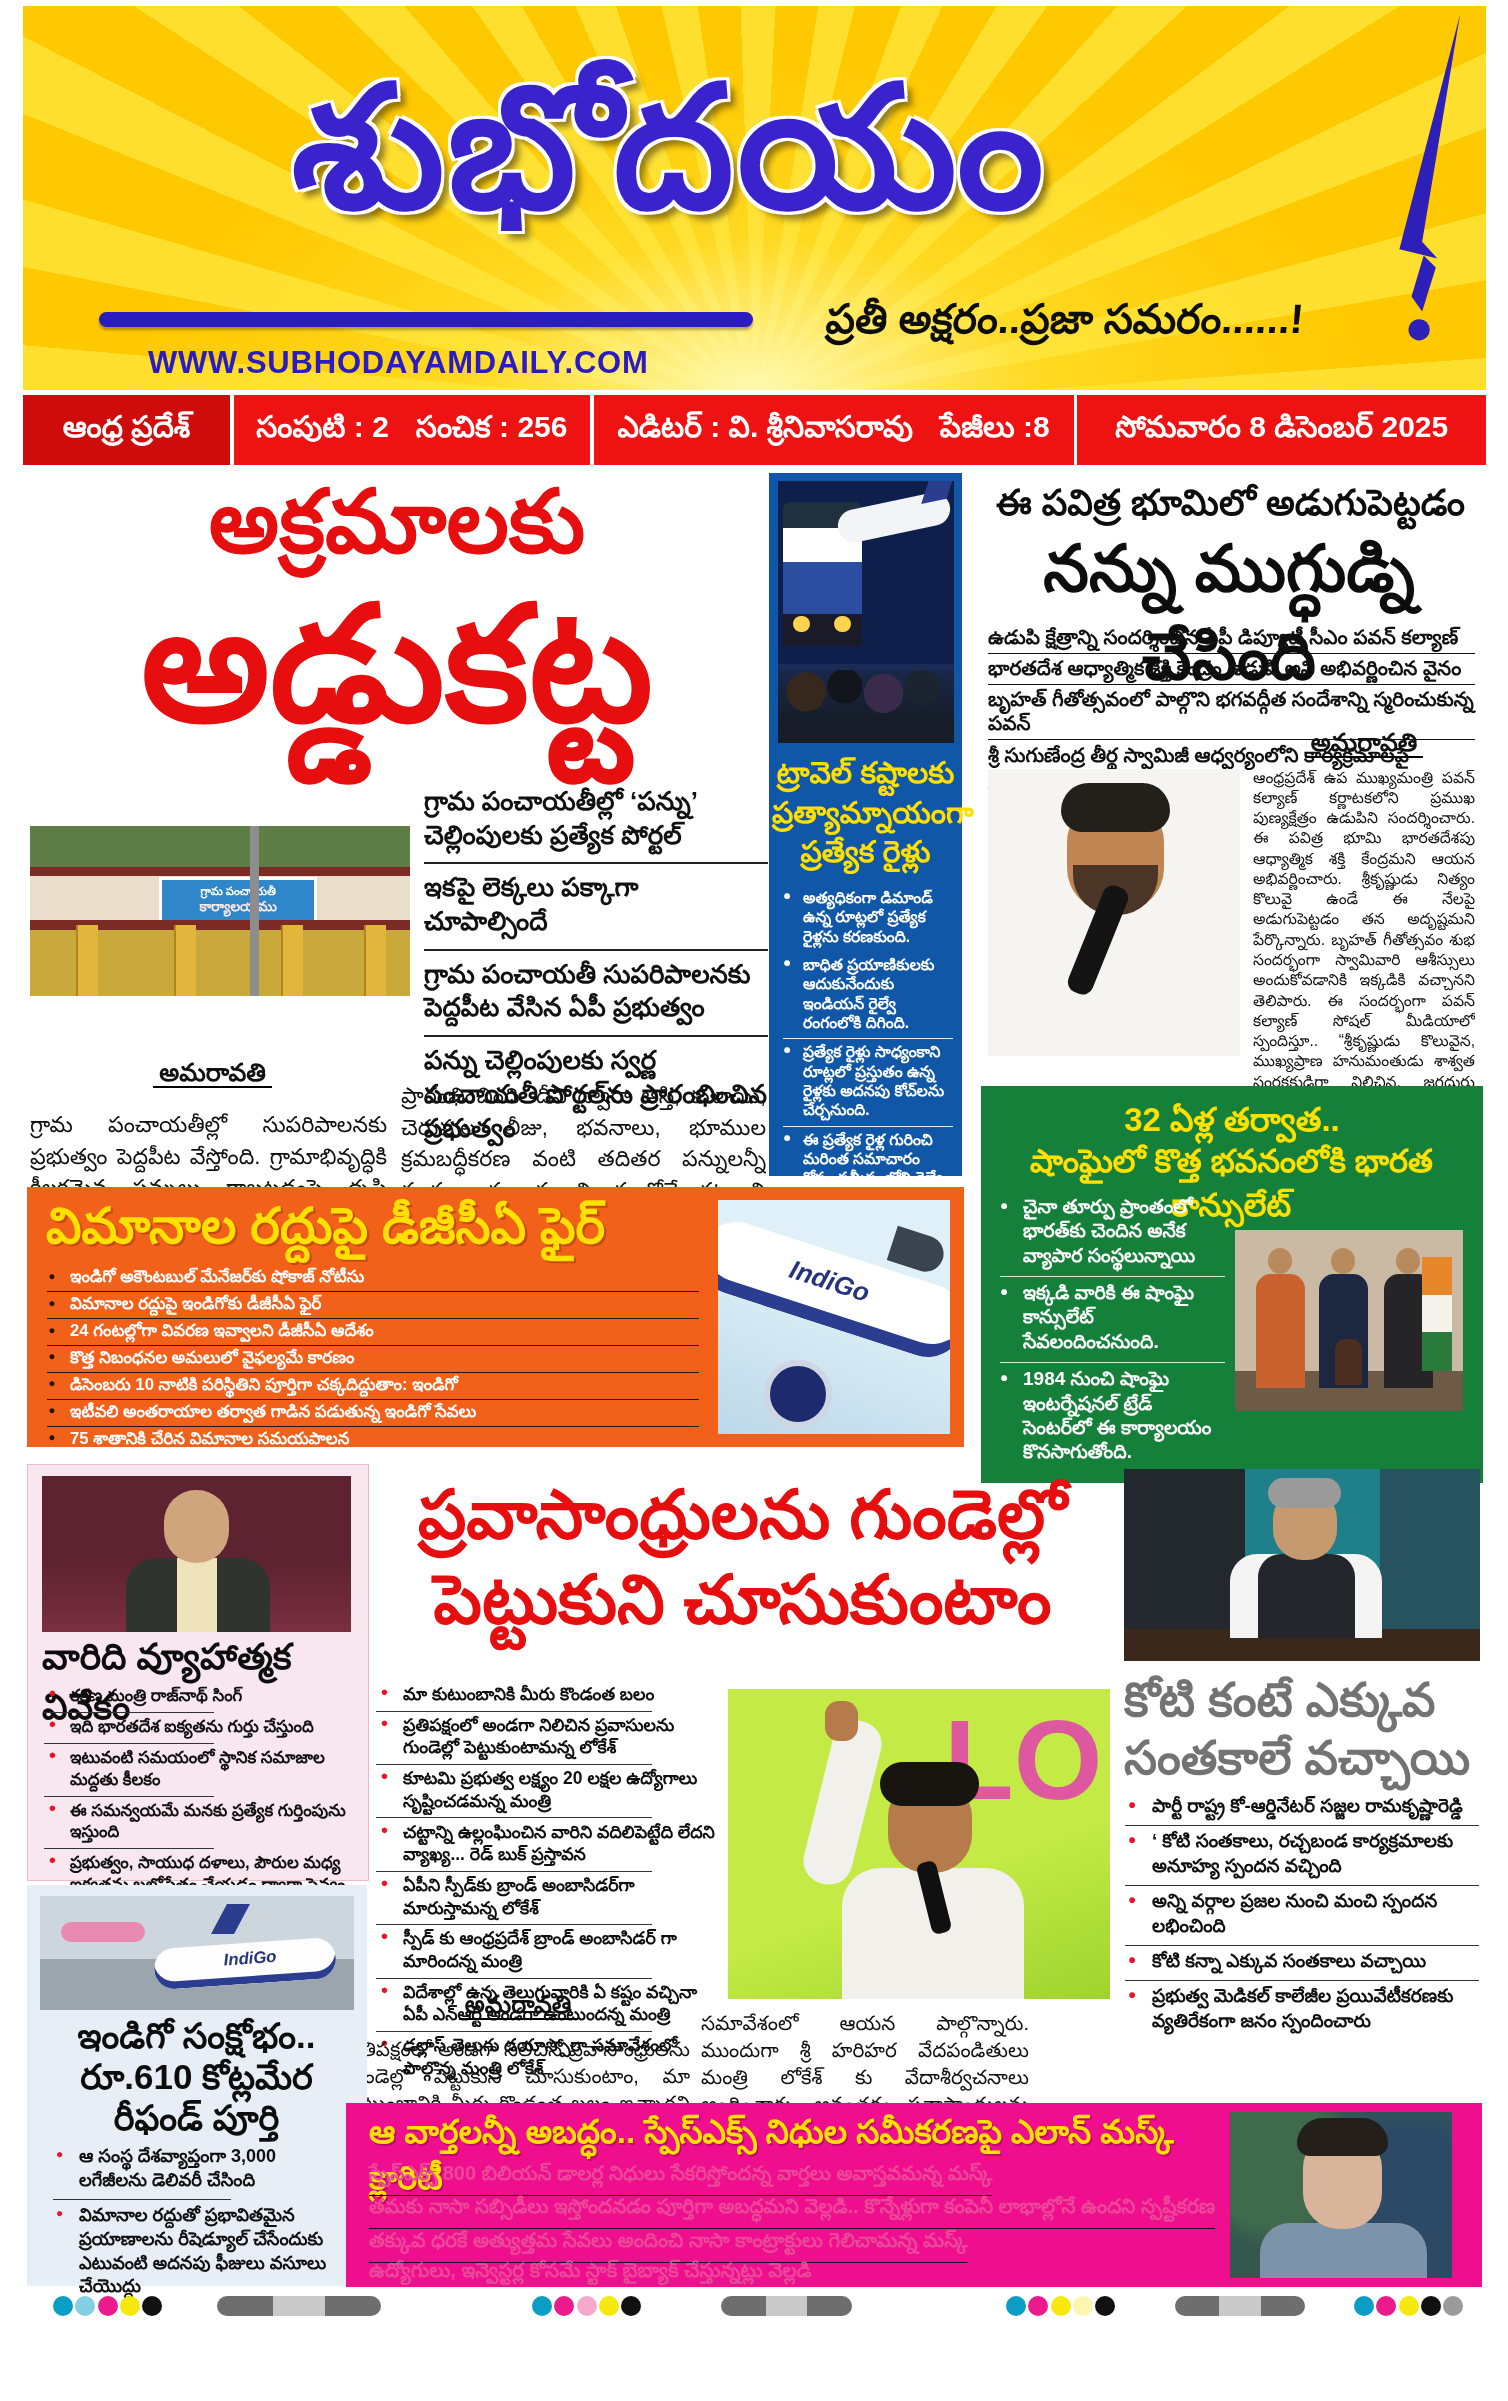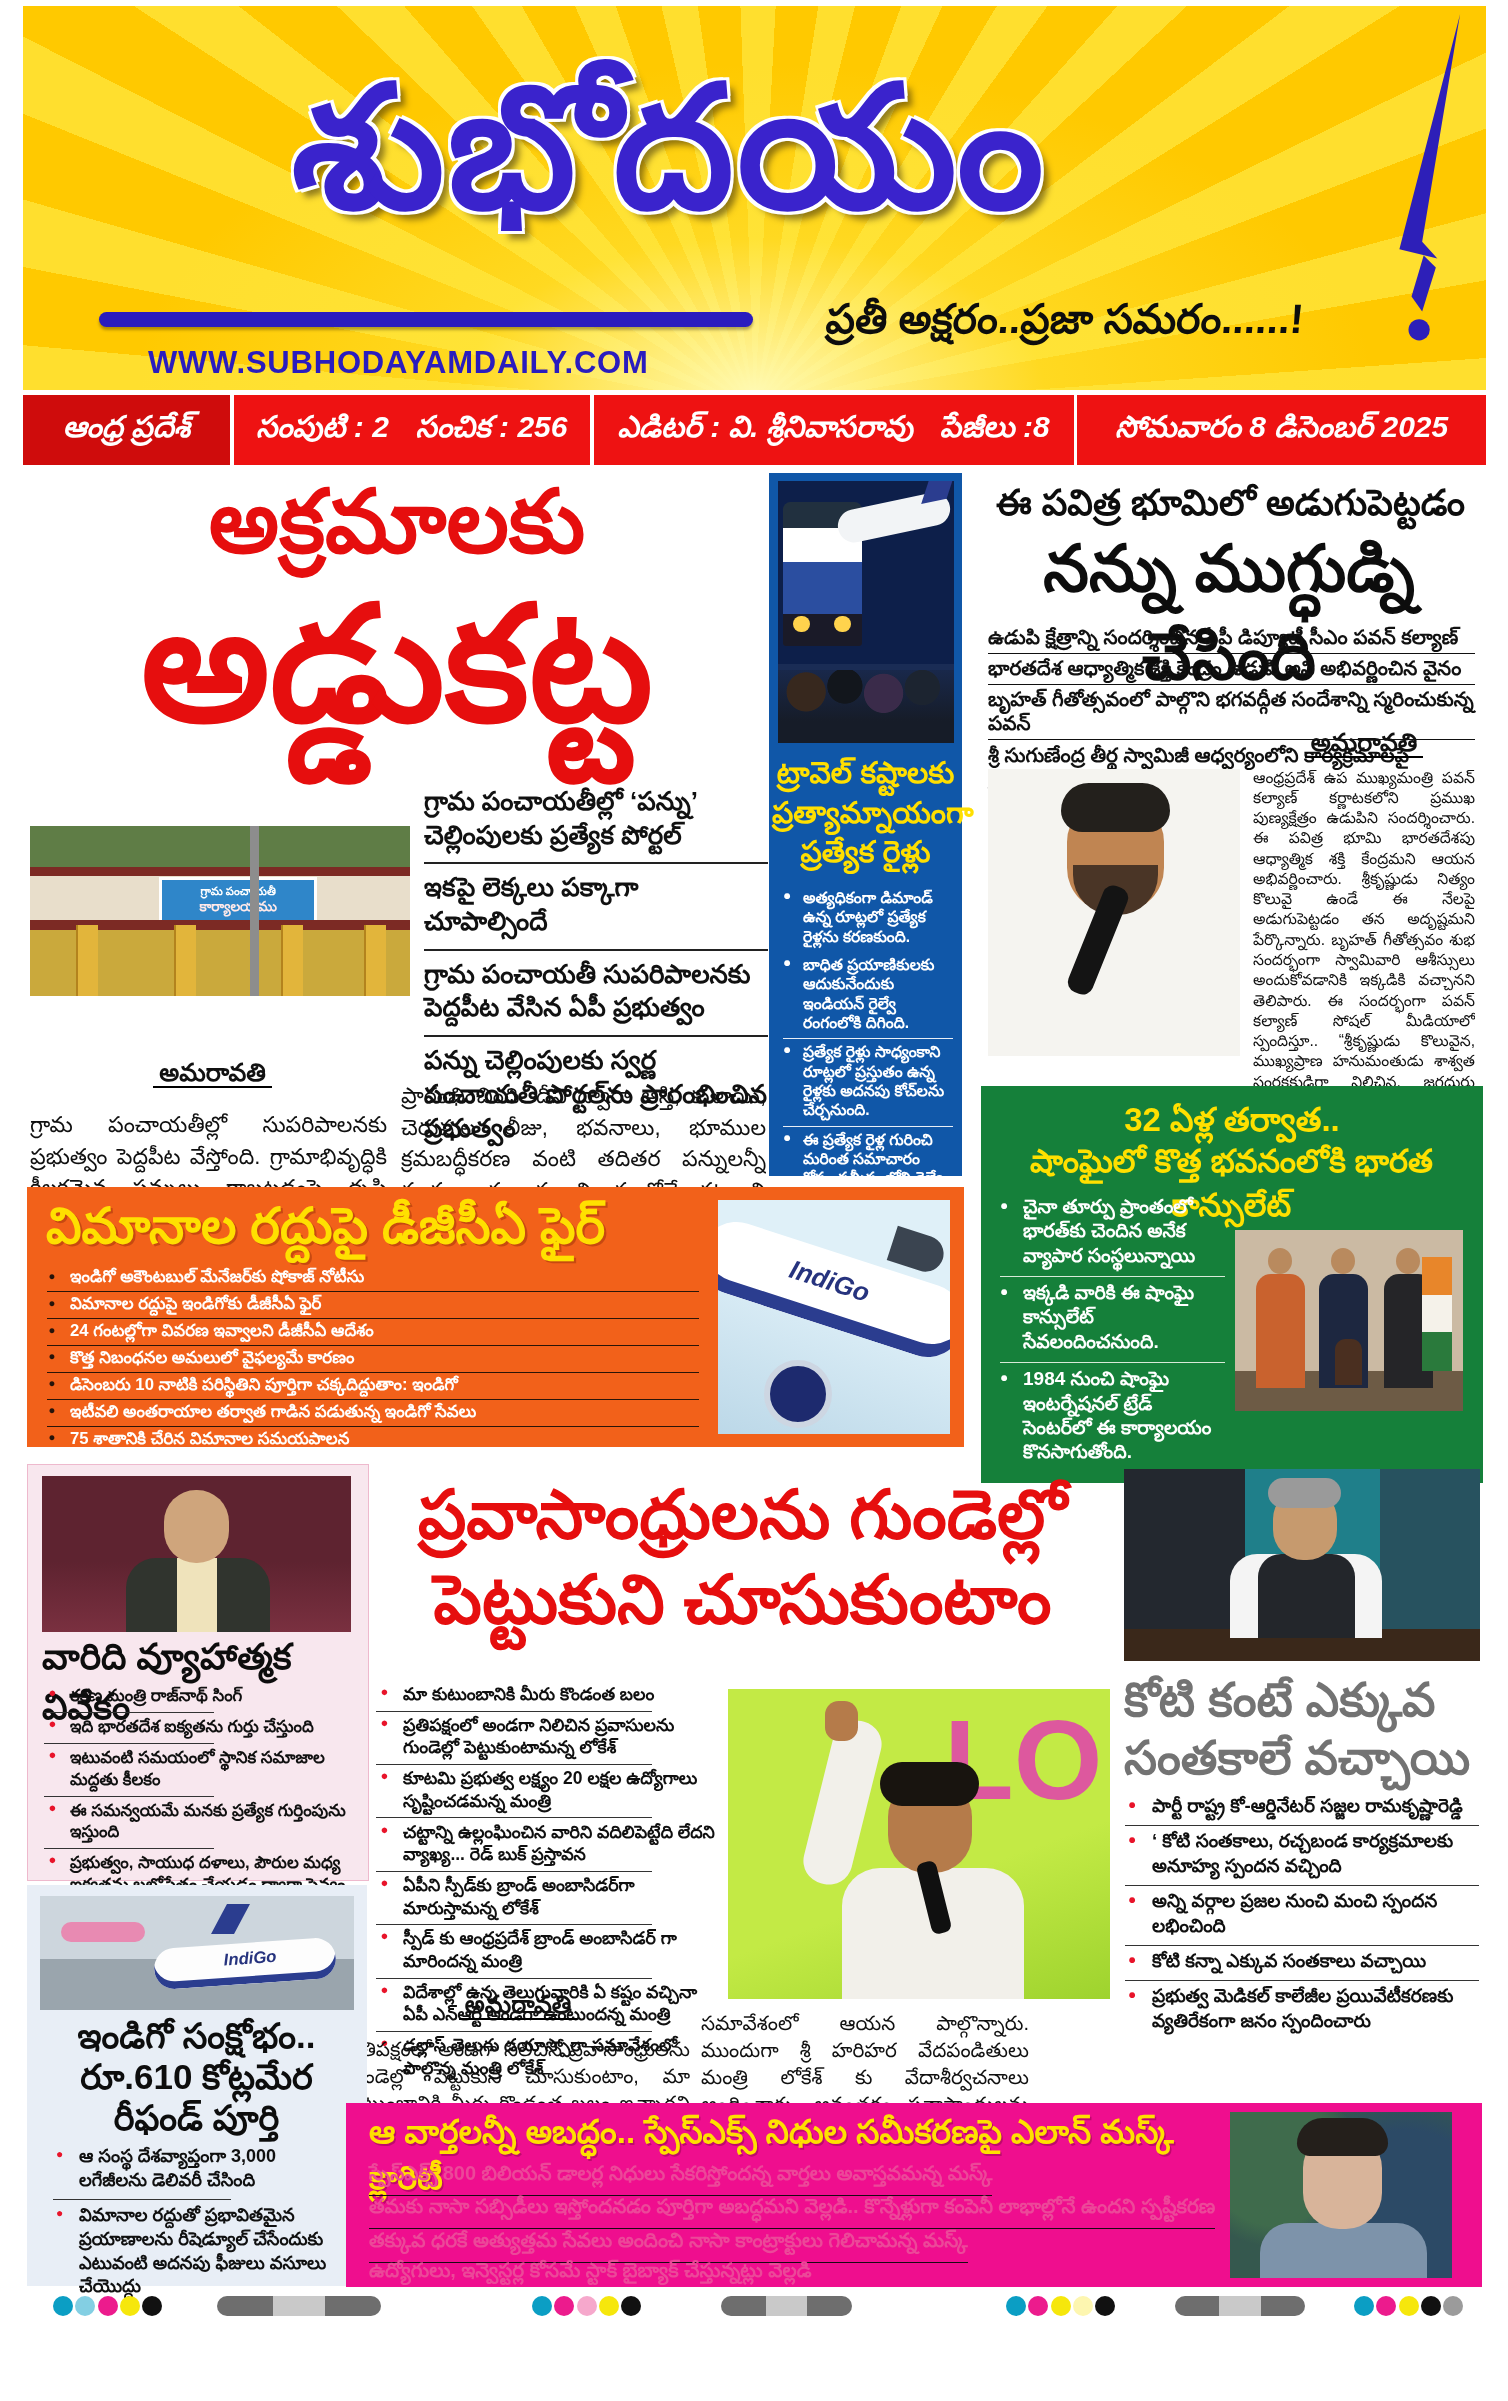--- a/index.html
+++ b/index.html
@@ -18,21 +18,21 @@
   .m-underline{position:absolute;left:76px;top:306px;width:654px;height:15px;background:#2a1cbe;border-radius:9px;
      box-shadow:0 3px 3px rgba(0,0,0,.3);}
   .m-tagline{position:absolute;left:722px;top:290px;width:639px;font-size:41px;font-weight:800;color:#0d0d0d;
      text-align:center;transform:skewX(-5deg);}
   .m-site{position:absolute;left:125px;top:339px;width:547px;font-size:31px;font-weight:700;color:#2a1cbe;letter-spacing:0.8px;}
   .m-pen{position:absolute;left:1285px;top:7.6px;width:160px;height:334px;}
 
   
   .infobar{position:absolute;left:23px;top:395px;width:1463px;height:70px;display:flex;gap:3.8px;background:#fff;}
   .seg{display:flex;align-items:center;justify-content:center;gap:27px;background:#ee1212;color:#fff;
-       font-weight:800;font-size:30px;font-style:italic;white-space:nowrap;}
+       font-weight:800;font-size:30px;white-space:nowrap;}
   .seg-region{width:207px;background:#cf0c0c;}
   .seg-vol{width:356px;}
   .seg-ed{width:480px;}
   .seg-date{flex:1;}
 
   
   .lead-h1{position:absolute;left:30px;top:471px;width:734px;text-align:center;font-size:88px;font-weight:800;color:#e60e0e;}
   .lead-h2{position:absolute;left:30px;top:564px;width:734px;text-align:center;font-size:161px;font-weight:800;color:#e60e0e;line-height:1.25;}
   .lead-subheads{position:absolute;left:424px;top:778px;width:344px;list-style:none;margin:0;padding:0;}
   .lead-subheads li{font-size:26px;font-weight:700;line-height:1.3;padding:6.8px 0 10px;}

